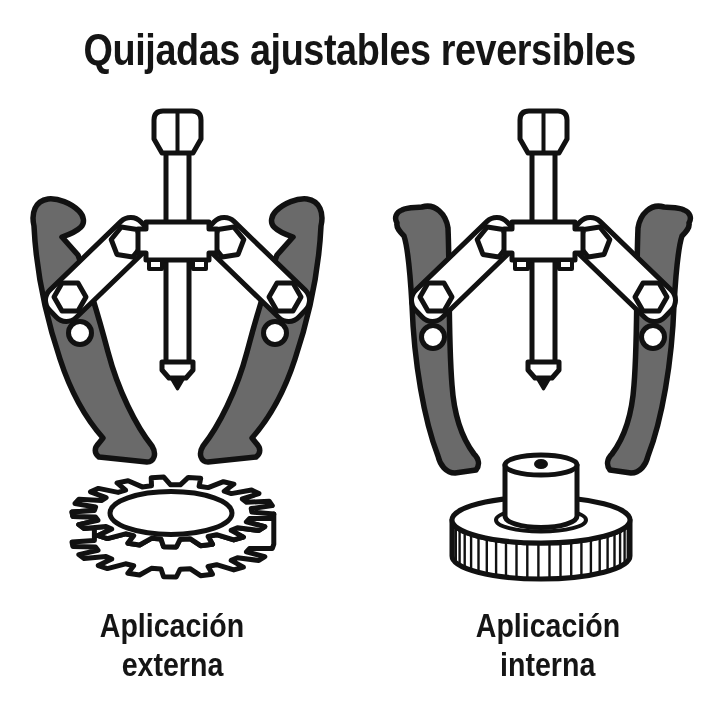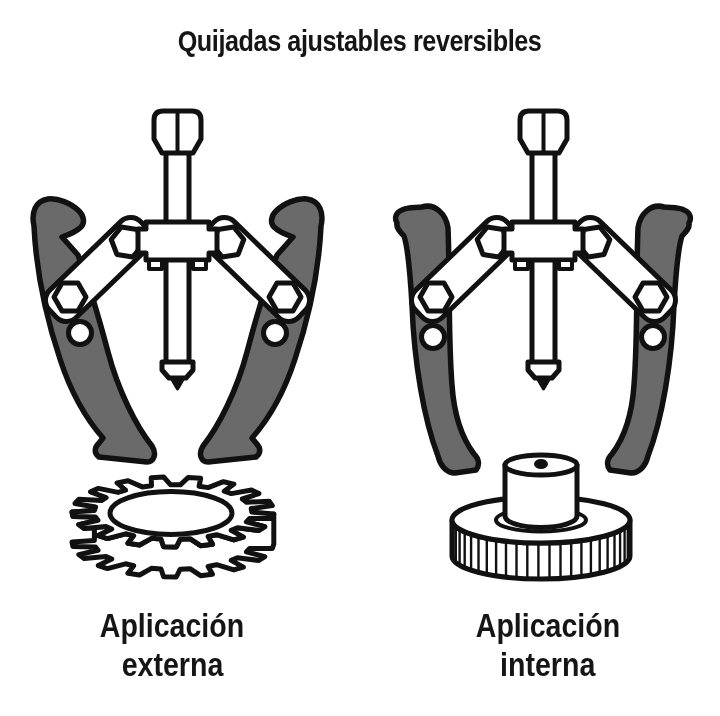--- a/index.html
+++ b/index.html
@@ -1,19 +1,19 @@
 <!DOCTYPE html>
 <html><head>
 <meta charset="utf-8">
 <style>
   html,body{margin:0;padding:0;background:#ffffff;}
   .stage{position:relative;width:720px;height:716px;background:#ffffff;overflow:hidden;
          font-family:"Liberation Sans",sans-serif;color:#151515;}
   .title{position:absolute;top:24px;left:0;width:720px;text-align:center;
-         font-size:30px;font-weight:bold;letter-spacing:-0.5px;white-space:nowrap;}
+         font-size:45px;font-weight:bold;letter-spacing:-0.5px;white-space:nowrap;}
   .title span{display:inline-block;transform:scaleX(0.84);}
   .fig{position:absolute;top:90px;width:360px;height:520px;}
   .fig.left{left:0;} .fig.right{left:360px;}
   .caption{position:absolute;top:606px;width:360px;text-align:center;
            font-size:34px;font-weight:bold;line-height:39px;}
   .caption.left{left:-8px;} .caption.right{left:368px;}
   .caption span{display:inline-block;transform:scaleX(0.84);}
   
   .o5{fill:#ffffff;stroke:#111111;stroke-width:5;stroke-linejoin:round;stroke-linecap:round;}
   .o4{fill:#ffffff;stroke:#111111;stroke-width:4;stroke-linejoin:round;stroke-linecap:round;}

